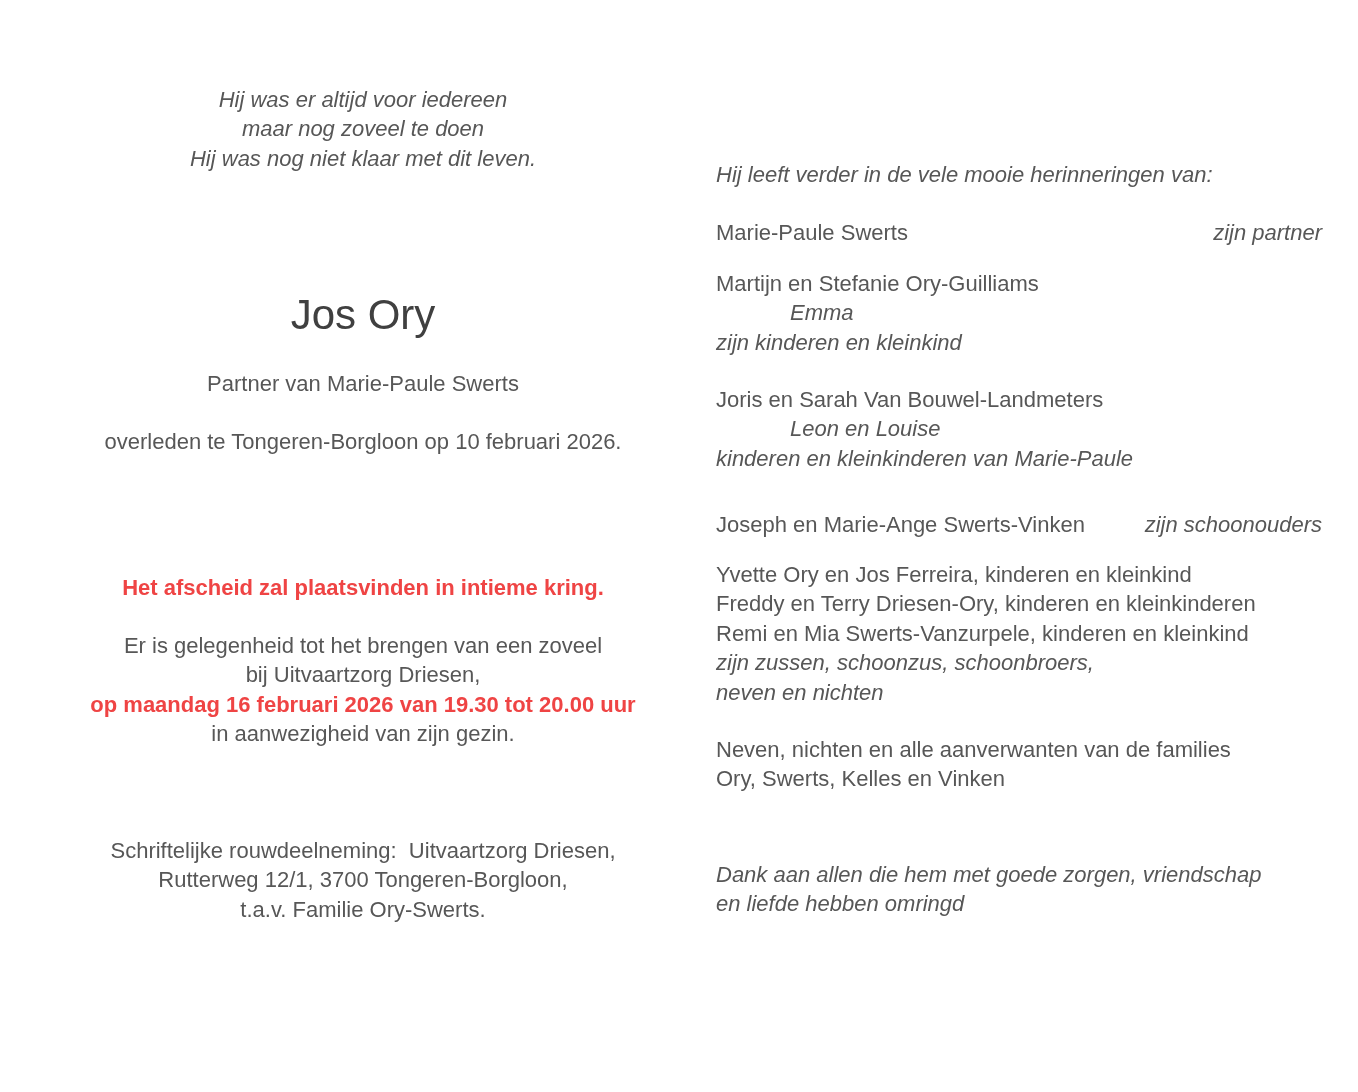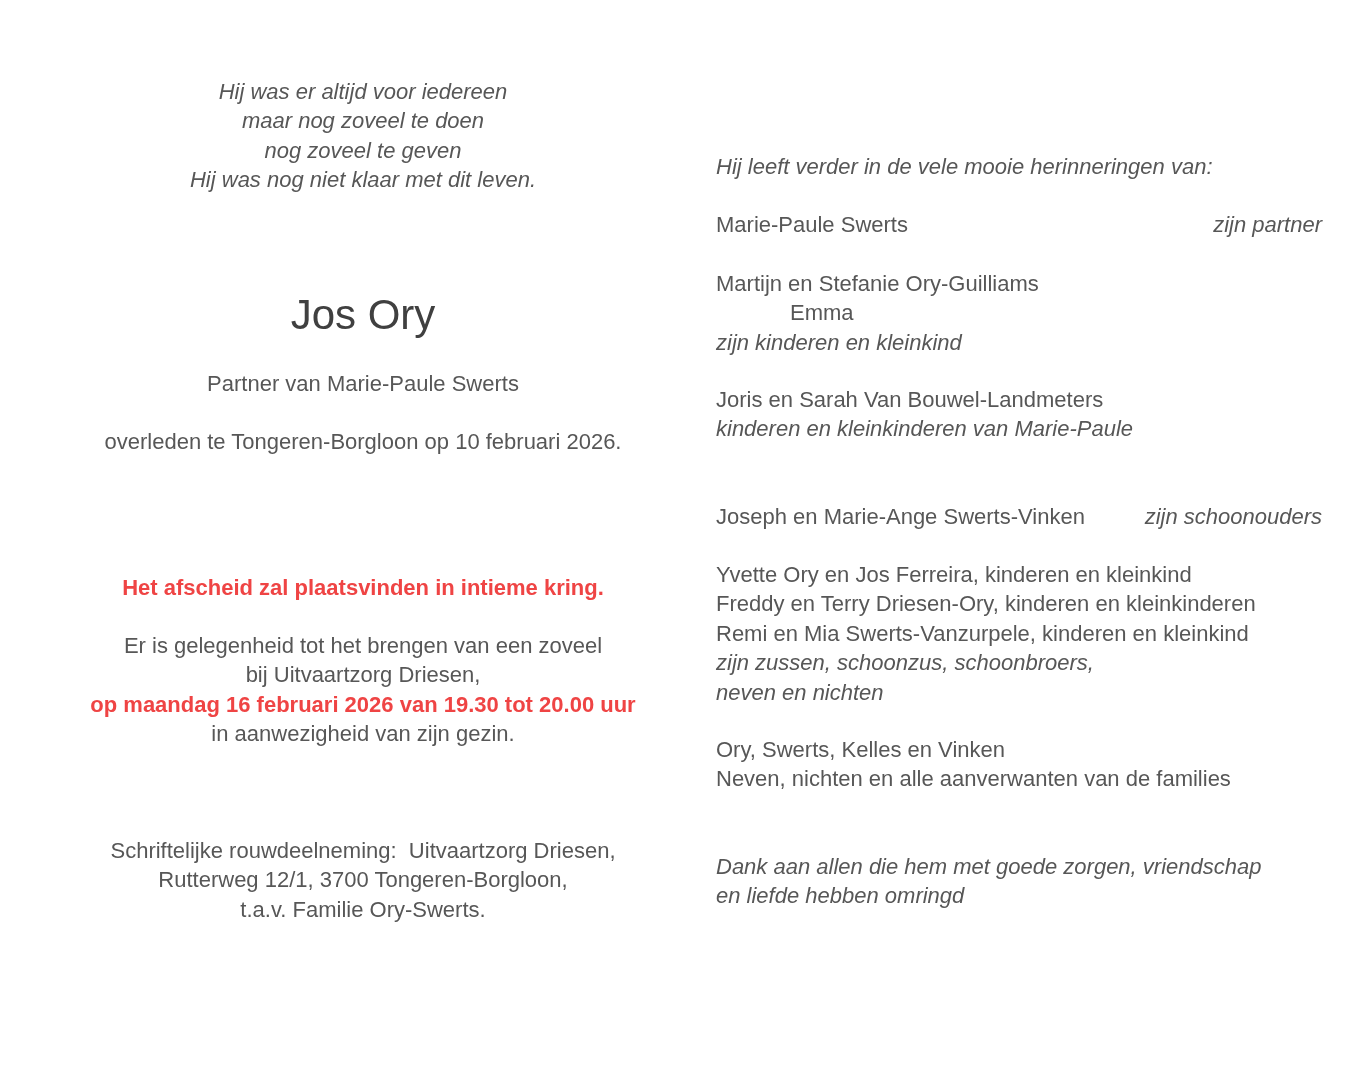--- a/index.html
+++ b/index.html
@@ -17,21 +17,21 @@
     font-size: 22px;
     line-height: 29.4px;
     overflow: hidden;
   }
   .block {
     position: absolute;
   }
   .line { white-space: pre-wrap; }
   .col-left-x { left: 60px; width: 606px; text-align: center; }
   .col-right-x { left: 716px; width: 606px; text-align: left; }
-  .italic { font-style: italic; }
+  .italic { font-style: italic; margin-top: 8px; }
   .bold { font-weight: bold; color: #ef4444; }
 
   .poem { top: 77px; }
   .deceased-name {
     top: 286px;
     font-size: 42px;
     line-height: 58px;
     color: #404040;
   }
   .partner-line { top: 369px; }
@@ -47,34 +47,33 @@
   .group-4 { top: 502px; }
   .group-5 { top: 560px; }
   .group-6 { top: 735px; }
   .thanks { top: 852px; }
 
   .name-relation-row {
     display: flex;
     justify-content: space-between;
     align-items: baseline;
   }
-  .indented { padding-left: 74px; }
+  .indented { padding-left: 74px; font-style: italic; }
   .relation-right {
     font-style: italic;
   }
 </style>
 </head>
 <body>
 
 <div class="page">
 
   <div class="block col-left-x poem italic">
     <div class="line">Hij was er altijd voor iedereen</div>
     <div class="line">maar nog zoveel te doen</div>
-    <div class="line">nog zoveel te geven</div>
     <div class="line">Hij was nog niet klaar met dit leven.</div>
   </div>
 
   <div class="block col-left-x deceased-name">Jos Ory</div>
 
   <div class="block col-left-x partner-line">Partner van Marie-Paule Swerts</div>
 
   <div class="block col-left-x life-dates">
     <div class="line">overleden te Tongeren-Borgloon op 10 februari 2026.</div>
   </div>
@@ -104,41 +103,42 @@
   </div>
 
   <div class="block col-right-x group-2">
     <div class="line">Martijn en Stefanie Ory-Guilliams</div>
     <div class="line indented">Emma</div>
     <div class="line relation-right">zijn kinderen en kleinkind</div>
   </div>
 
   <div class="block col-right-x group-3">
     <div class="line">Joris en Sarah Van Bouwel-Landmeters</div>
+    <div class="line indented">Leon en Louise</div>
     <div class="line relation-right">kinderen en kleinkinderen van Marie-Paule</div>
   </div>
 
   <div class="block col-right-x group-4">
     <div class="name-relation-row">
       <span class="line">Joseph en Marie-Ange Swerts-Vinken</span>
       <span class="line italic">zijn schoonouders</span>
     </div>
   </div>
 
   <div class="block col-right-x group-5">
     <div class="line">Yvette Ory en Jos Ferreira, kinderen en kleinkind</div>
     <div class="line">Freddy en Terry Driesen-Ory, kinderen en kleinkinderen</div>
     <div class="line">Remi en Mia Swerts-Vanzurpele, kinderen en kleinkind</div>
     <div class="line relation-right">zijn zussen, schoonzus, schoonbroers,</div>
     <div class="line relation-right">neven en nichten</div>
   </div>
 
   <div class="block col-right-x group-6">
+    <div class="line">Neven, nichten en alle aanverwanten van de families</div>
     <div class="line">Ory, Swerts, Kelles en Vinken</div>
-    <div class="line">Neven, nichten en alle aanverwanten van de families</div>
   </div>
 
   <div class="block col-right-x thanks italic">
     <div class="line">Dank aan allen die hem met goede zorgen, vriendschap</div>
     <div class="line">en liefde hebben omringd</div>
   </div>
 
 </div>
 
 </body></html>

